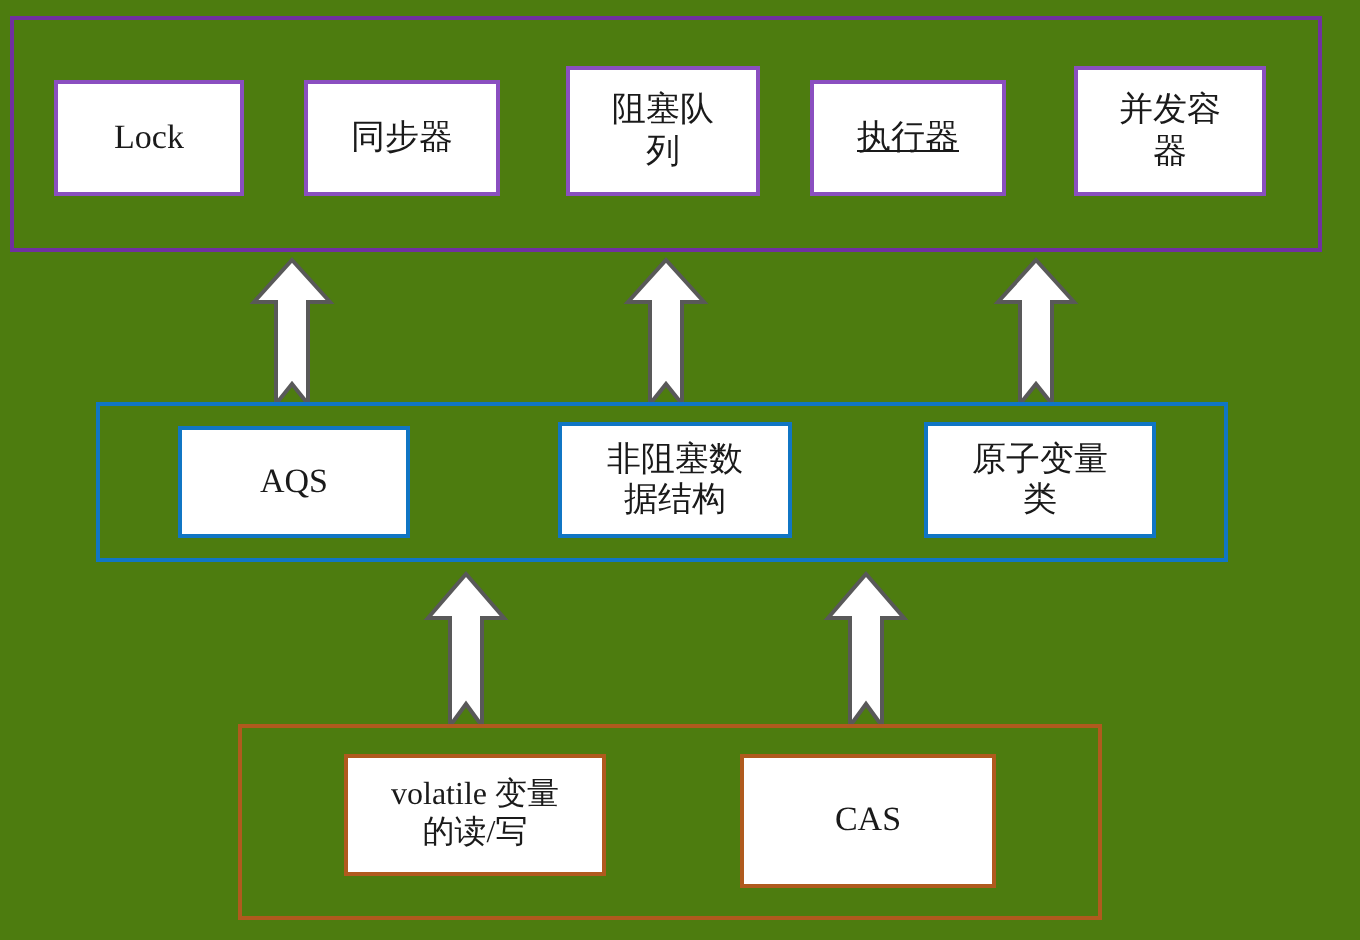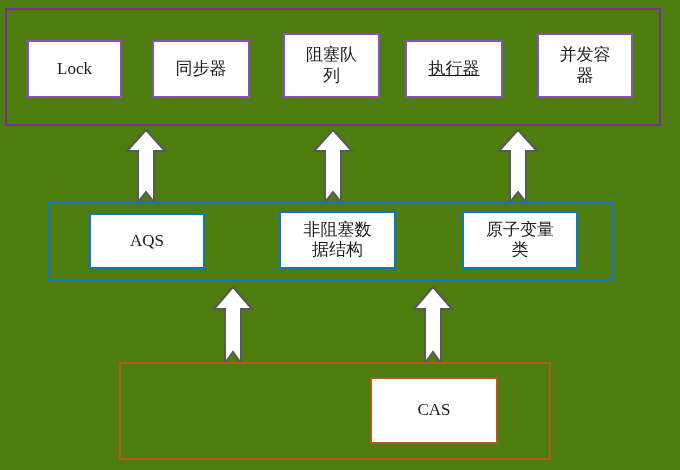--- a/index.html
+++ b/index.html
@@ -125,18 +125,22 @@
   </div>
 
   <div class="arrow" style="left:411px; top:285px;">
     <svg width="44" height="78" viewBox="0 0 44 78">
       <path d="M22 2 L41 24 L30 24 L30 78 L22 67 L14 78 L14 24 L3 24 Z" fill="#FFFFFF" stroke="#595959" stroke-width="2" stroke-linejoin="miter"></path>
     </svg>
   </div>
 
   <div class="layer layer-brown" style="left:119px; top:362px; width:432px; height:98px;"></div>
 
+  <div class="node node-brown" style="left:172px; top:377px; width:131px; height:61px;">
+    <span class="node-label fs-16">volatile 变量
+的读/写</span>
+  </div>
 
   <div class="node node-brown" style="left:370px; top:377px; width:128px; height:67px;">
     <span class="node-label fs-17">CAS</span>
   </div>
 
 </div>
 
 </body></html>

